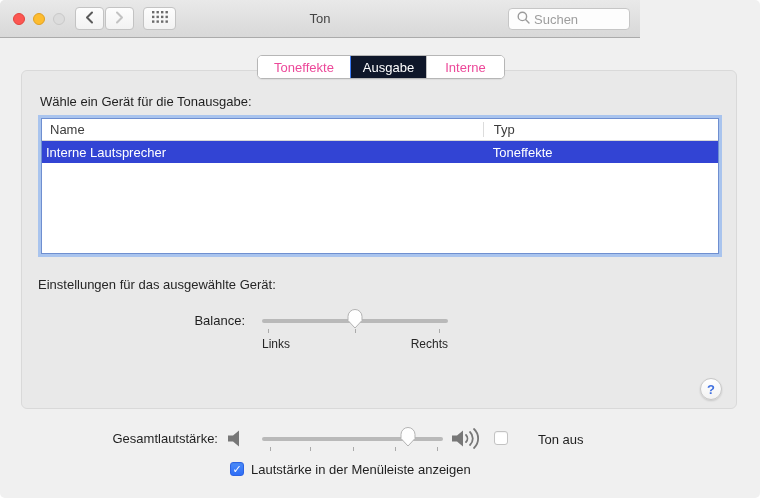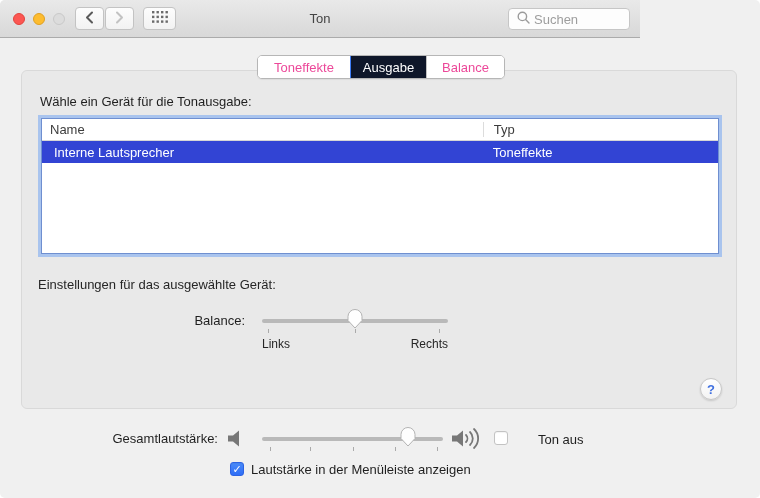--- a/index.html
+++ b/index.html
@@ -87,21 +87,21 @@
     display:grid; grid-template-columns:65.2% 34.8%; height:22px;
     border-bottom:1px solid #d6d6d6; background:#ffffff;
     align-items:center; color:#3c3c3c;
   }
   .t-header .hcell { padding-left:8px; }
   .t-header .hcell.typ { border-left:1px solid #dcdcdc; padding-left:10px; }
   .t-row {
     display:grid; grid-template-columns:65.2% 34.8%; height:22px;
     align-items:center;
   }
-  .t-row .cell { padding-left:12px; }
+  .t-row .cell { padding-left:4px; }
   .t-row .cell.typ { padding-left:10px; }
   .t-row.checked { background:#3244d4; color:#ffffff; }
 
   
   .heading-settings { position:absolute; left:38px; top:277px; font-weight:normal; color:#262626; }
 
   .balance-label {
     position:absolute; left:120px; top:313px; width:125px; text-align:right; color:#1f1f1f;
   }
   .slider { position:absolute; }
@@ -220,21 +220,21 @@
       </span>
       <input type="text" placeholder="Suchen" style="">
     </div>
   </div>
 
   <div class="tab-box"></div>
 
   <div class="segmented">
     <div class="segment seg-toneffekte">Toneffekte</div>
     <div class="segment seg-ausgabe checked">Ausgabe</div>
-    <div class="segment seg-eingabe">Balance</div>
+    <div class="segment seg-eingabe">Interne</div>
   </div>
 
   <div class="section-heading heading-output">Wähle ein Gerät für die Tonausgabe:</div>
 
   <div class="table-wrap">
     <div class="t-header">
       <div class="hcell">Name</div>
       <div class="hcell typ">Typ</div>
     </div>
     <div class="t-row checked">

